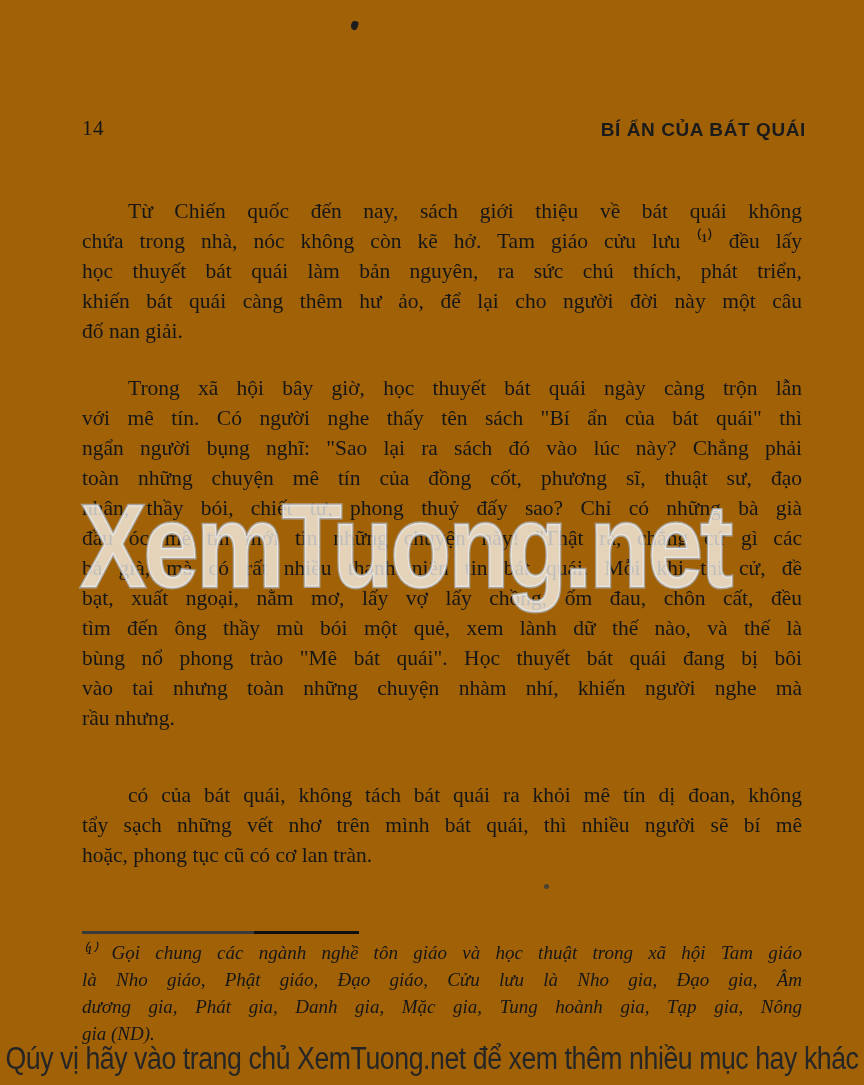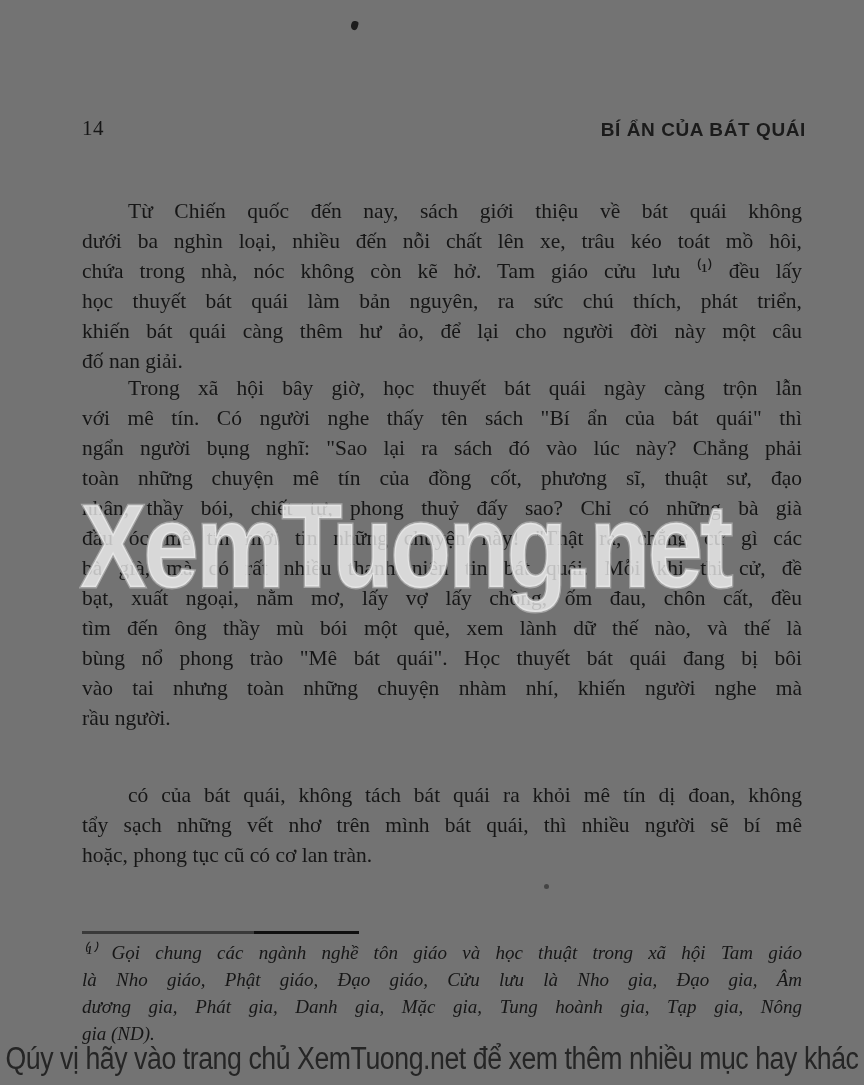--- a/index.html
+++ b/index.html
@@ -1,20 +1,20 @@
 <!DOCTYPE html>
 <html><head>
 <meta charset="utf-8">
 <style>
   html, body { margin: 0; padding: 0; background: #ffffff; }
   #page {
     position: relative;
     width: 864px;
     height: 1085px;
-    background: #737373;
+    background: #a16207;
     overflow: hidden;
     font-family: "Liberation Serif", serif;
     color: #161616;
   }
   
   .page-number {
     position: absolute;
     left: 82px; top: 116px;
     font-size: 21px;
     letter-spacing: 0.5px;
@@ -119,40 +119,39 @@
 <div id="page">
 
   <div class="speck-top"></div>
 
   <div class="page-number">14</div>
 
   <div class="running-title">BÍ ẨN CỦA BÁT QUÁI</div>
 
   <div class="para" id="para-1">
       <div class="tline">Từ Chiến quốc đến nay, sách giới thiệu về bát quái không</div>
-      <div class="tline">dưới ba nghìn loại, nhiều đến nỗi chất lên xe, trâu kéo toát mồ hôi,</div>
       <div class="tline">chứa trong nhà, nóc không còn kẽ hở. Tam giáo cửu lưu ⁽¹⁾ đều lấy</div>
       <div class="tline">học thuyết bát quái làm bản nguyên, ra sức chú thích, phát triển,</div>
       <div class="tline">khiến bát quái càng thêm hư ảo, để lại cho người đời này một câu</div>
       <div class="tline">đố nan giải.</div>
     </div>
 
   <div class="para" id="para-2">
       <div class="tline">Trong xã hội bây giờ, học thuyết bát quái ngày càng trộn lẫn</div>
       <div class="tline">với mê tín. Có người nghe thấy tên sách "Bí ẩn của bát quái" thì</div>
       <div class="tline">ngẩn người bụng nghĩ: "Sao lại ra sách đó vào lúc này? Chẳng phải</div>
       <div class="tline">toàn những chuyện mê tín của đồng cốt, phương sĩ, thuật sư, đạo</div>
       <div class="tline">nhân, thầy bói, chiết tự, phong thuỷ đấy sao? Chỉ có những bà già</div>
       <div class="tline">đầu óc mê tín mới tin những chuyện này! "Thật ra, chẳng cứ gì các</div>
       <div class="tline">bà già, mà có rất nhiều thanh niên tin bát quái. Mỗi khi thi cử, đề</div>
       <div class="tline">bạt, xuất ngoại, nằm mơ, lấy vợ lấy chồng, ốm đau, chôn cất, đều</div>
       <div class="tline">tìm đến ông thầy mù bói một quẻ, xem lành dữ thế nào, và thế là</div>
       <div class="tline">bùng nổ phong trào "Mê bát quái". Học thuyết bát quái đang bị bôi</div>
       <div class="tline">vào tai nhưng toàn những chuyện nhàm nhí, khiến người nghe mà</div>
-      <div class="tline">rầu người.</div>
+      <div class="tline">rầu nhưng.</div>
     </div>
 
   <div class="para" id="para-3">
       <div class="tline">có của bát quái, không tách bát quái ra khỏi mê tín dị đoan, không</div>
       <div class="tline">tẩy sạch những vết nhơ trên mình bát quái, thì nhiều người sẽ bí mê</div>
       <div class="tline">hoặc, phong tục cũ có cơ lan tràn.</div>
     </div>
 
   <div class="speck-mid"></div>
 

